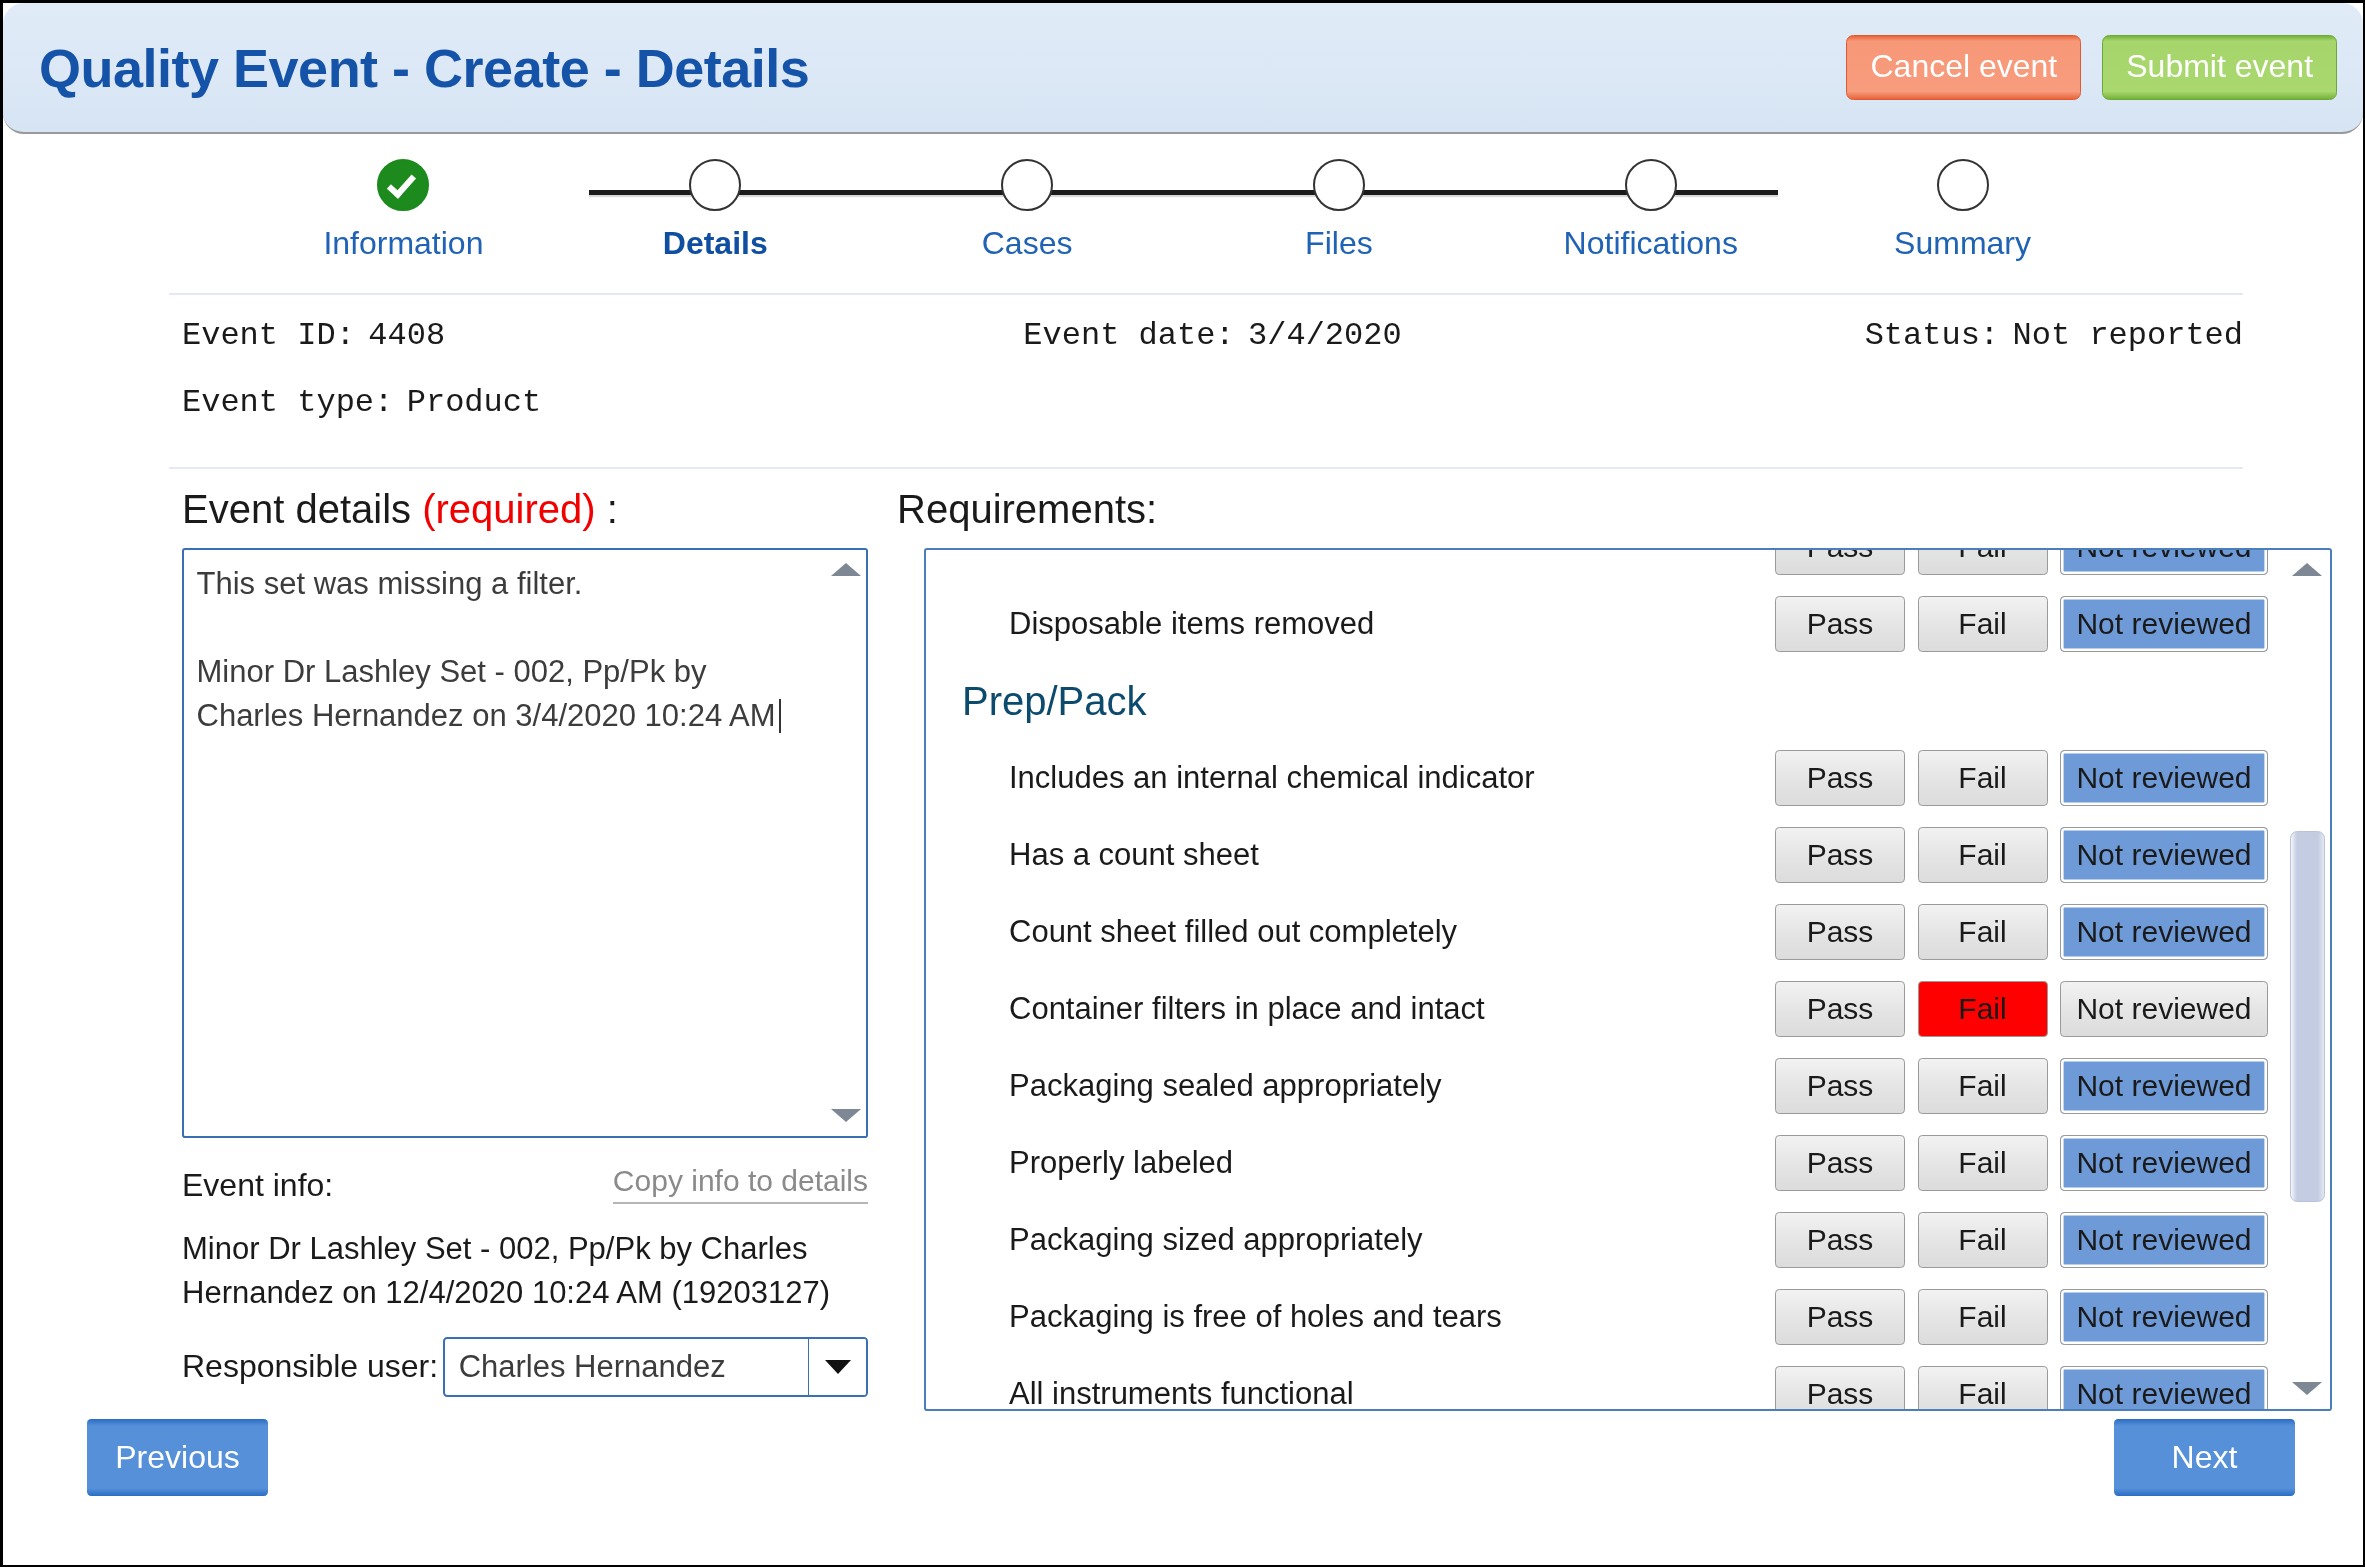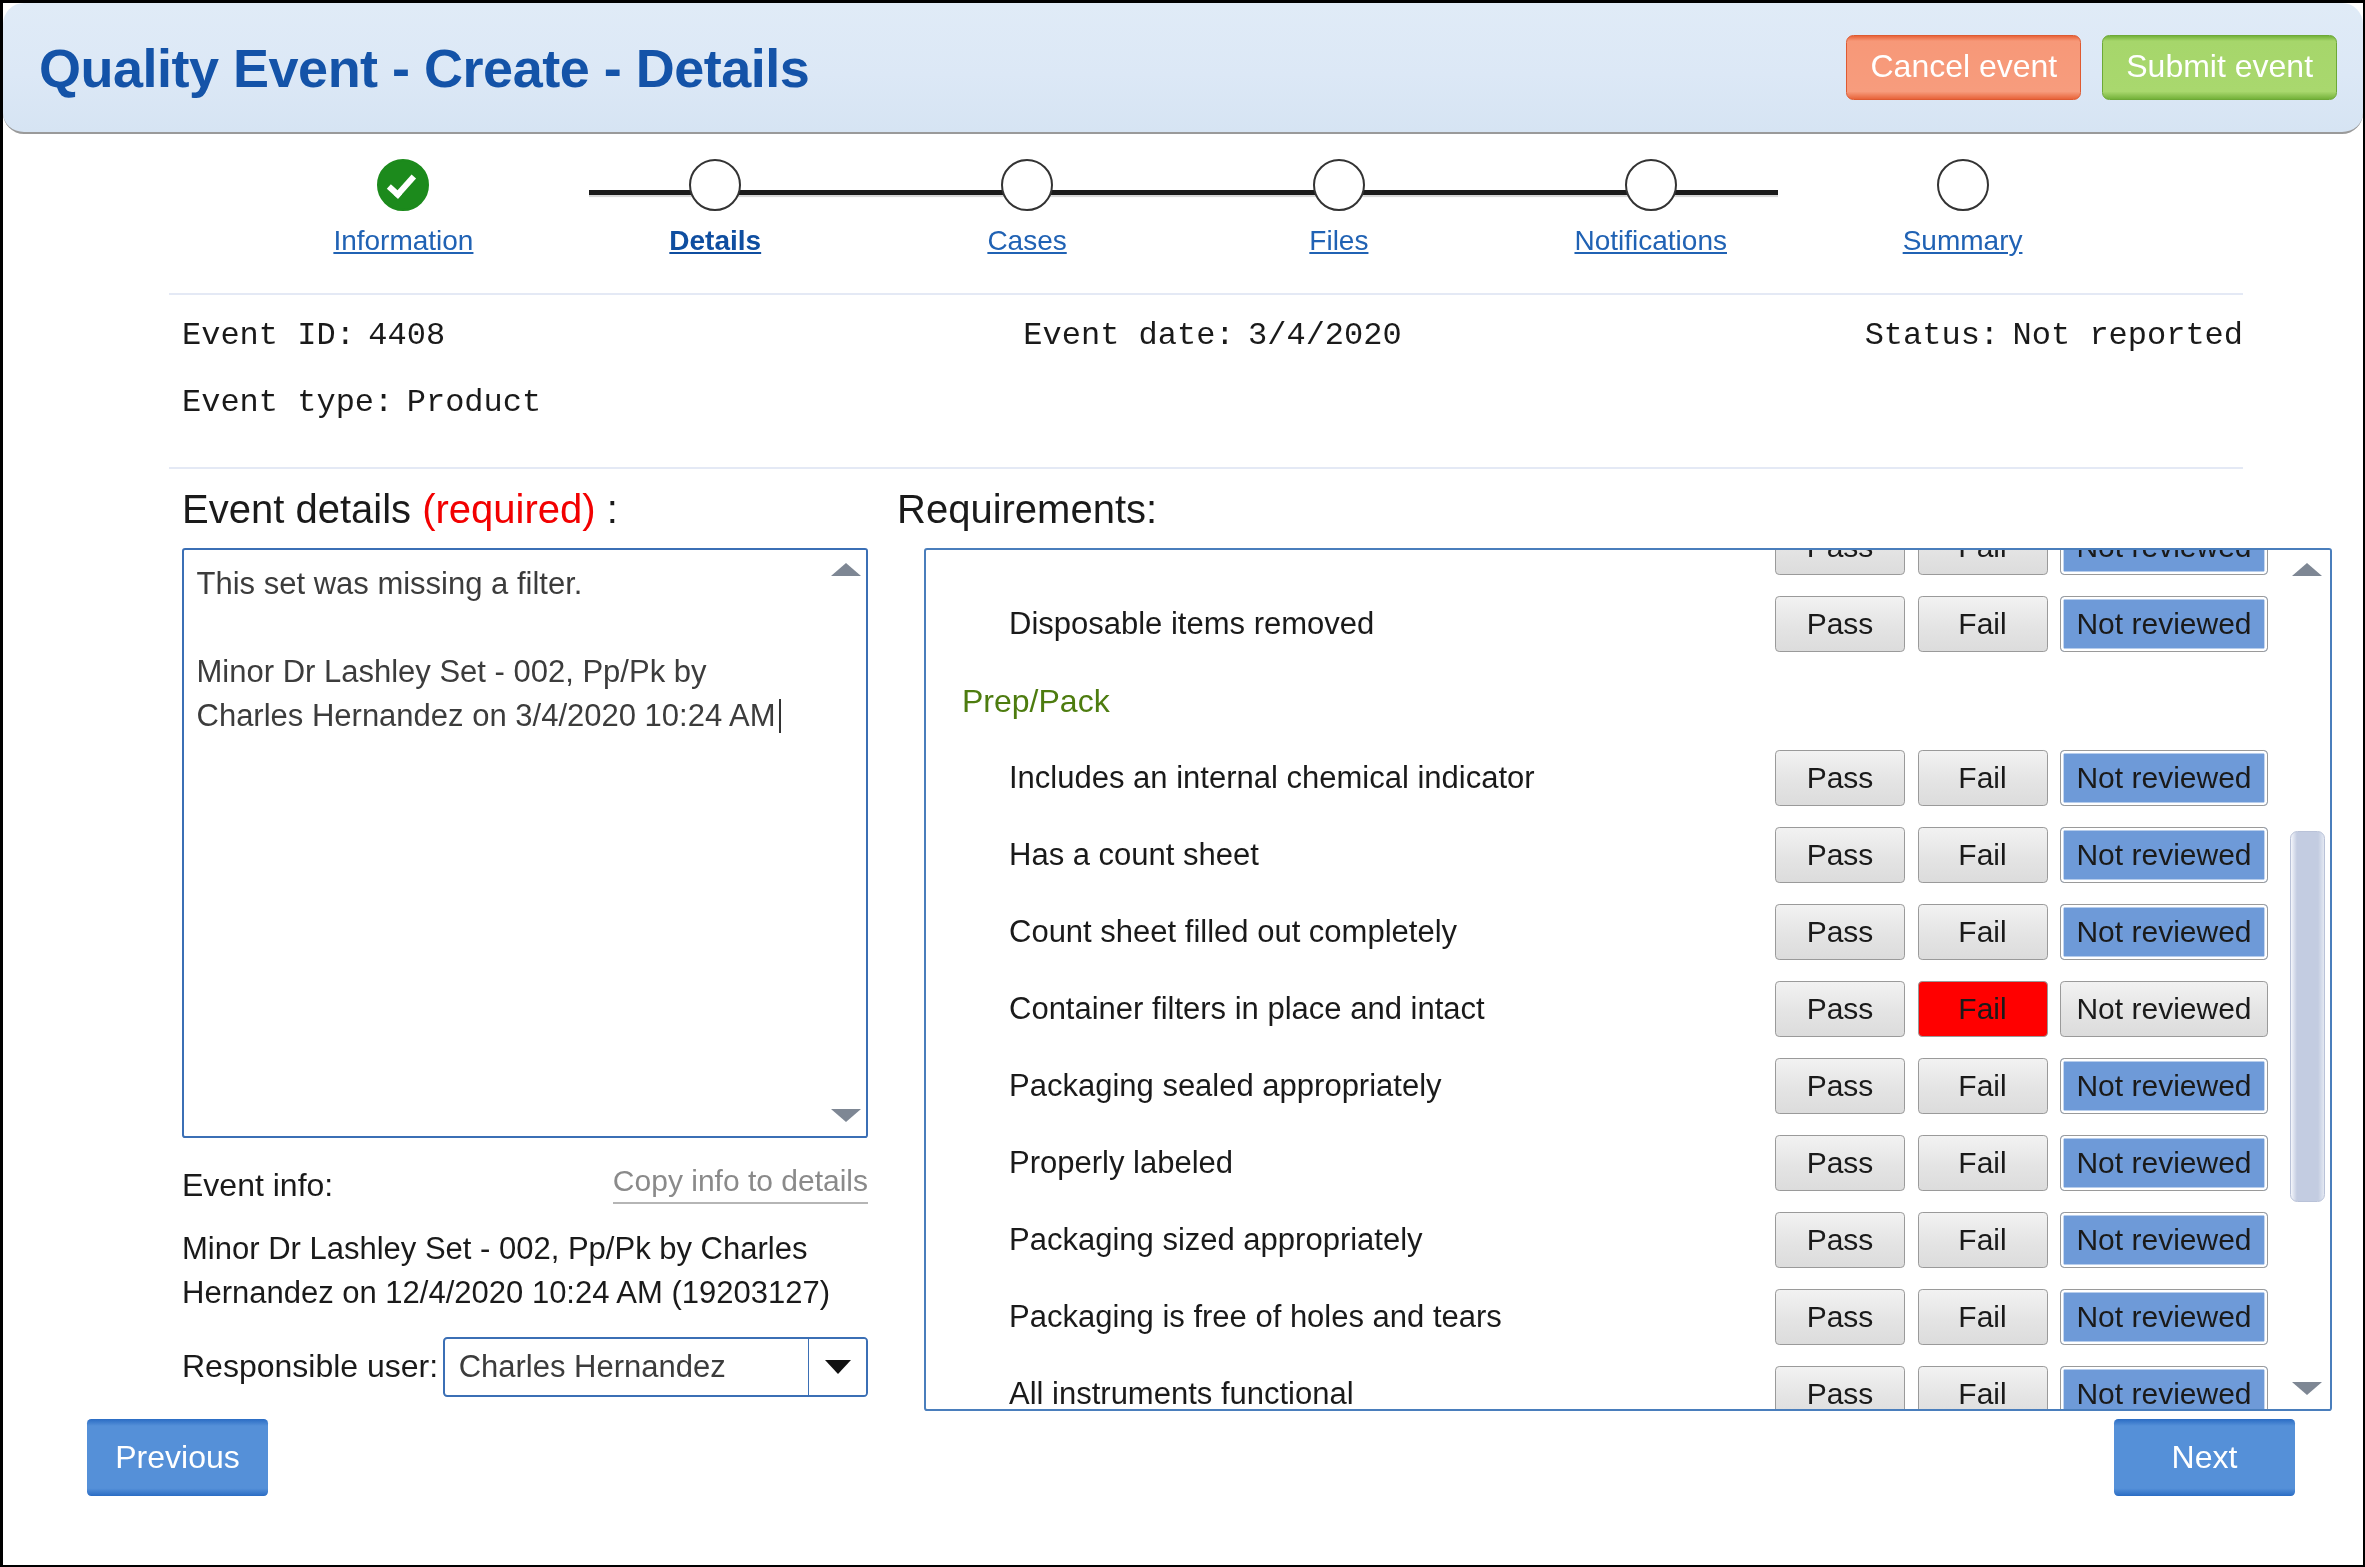--- a/index.html
+++ b/index.html
@@ -115,24 +115,23 @@
     top: 9.4px;
     width: 14.6px;
     height: 27px;
     border: solid #ffffff;
     border-width: 0 6.2px 6.2px 0;
     transform: rotate(42deg);
     box-sizing: border-box;
   }
   .step-label {
     margin-top: 13.5px;
-    font-size: 28px;
+    font-size: 32px;
     color: #2062b4;
     white-space: nowrap;
-    text-decoration: underline;
   }
   .step-label.current {
     font-weight: bold;
     color: #0f4ea0;
   }
 
   
   .divider {
     height: 2.6px;
     background: #e4e9f5;
@@ -323,22 +322,22 @@
   }
   .req-row.group {
     padding-left: 36px;
   }
   .req-name {
     font-size: 31px;
     color: #1a1a1a;
     white-space: nowrap;
   }
   .req-group-name {
-    font-size: 32px;
-    color: #4d7c0f;
+    font-size: 40px;
+    color: #0c4a6e;
     white-space: nowrap;
   }
   .req-btns {
     margin-left: auto;
     display: flex;
     align-items: center;
     gap: 12.5px;
   }
   .rbtn {
     height: 56px;

